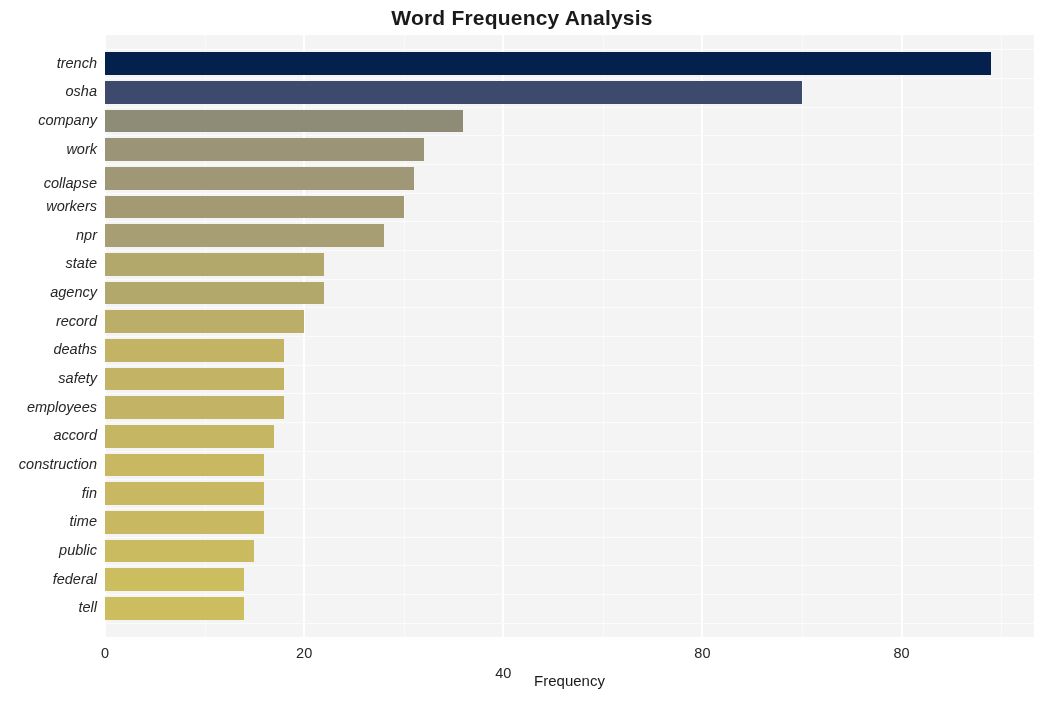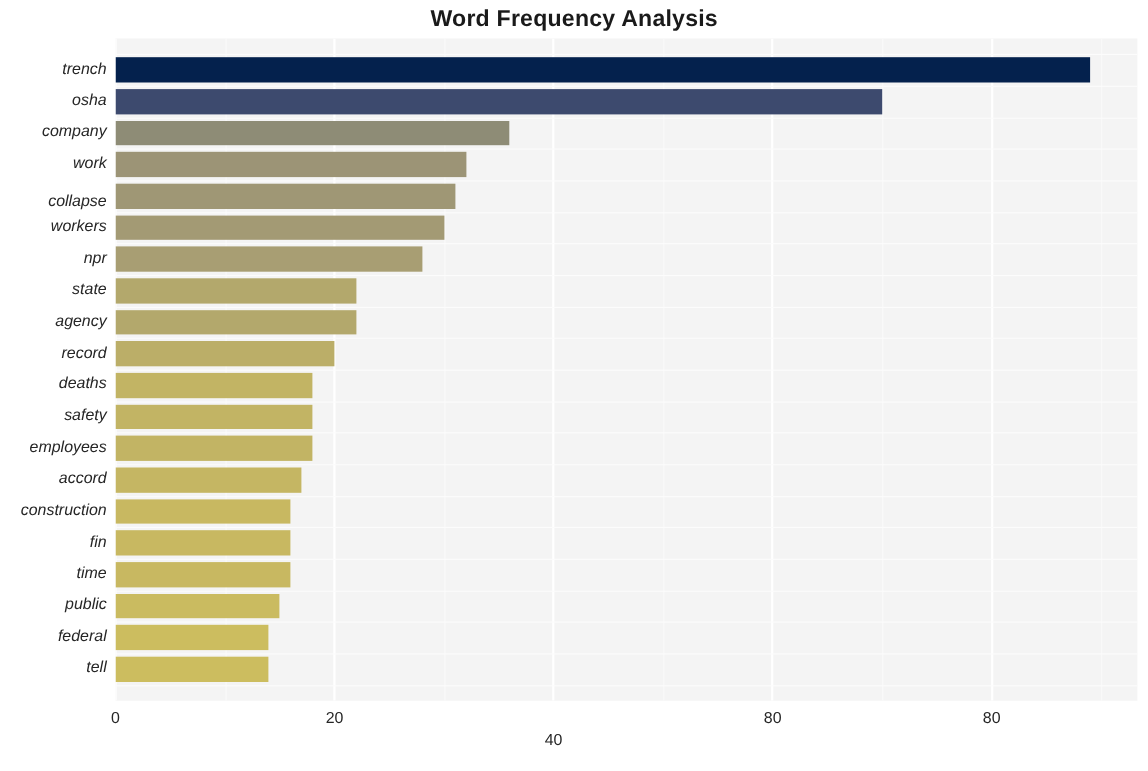--- a/index.html
+++ b/index.html
@@ -261,14 +261,15 @@
     </div>
 
   <div id="x-axis-labels">
       <div class="x-tick-label" style="left: 105px;">0</div>
       <div class="x-tick-label" style="left: 304.143px;">20</div>
       <div class="x-tick-label" style="left: 503.285px; margin-top: 20px;">40</div>
       <div class="x-tick-label" style="left: 702.428px;">80</div>
       <div class="x-tick-label" style="left: 901.57px;">80</div>
     </div>
 
+  <div id="x-axis-title">Frequency</div>
 
 </div>
 
 </body></html>

